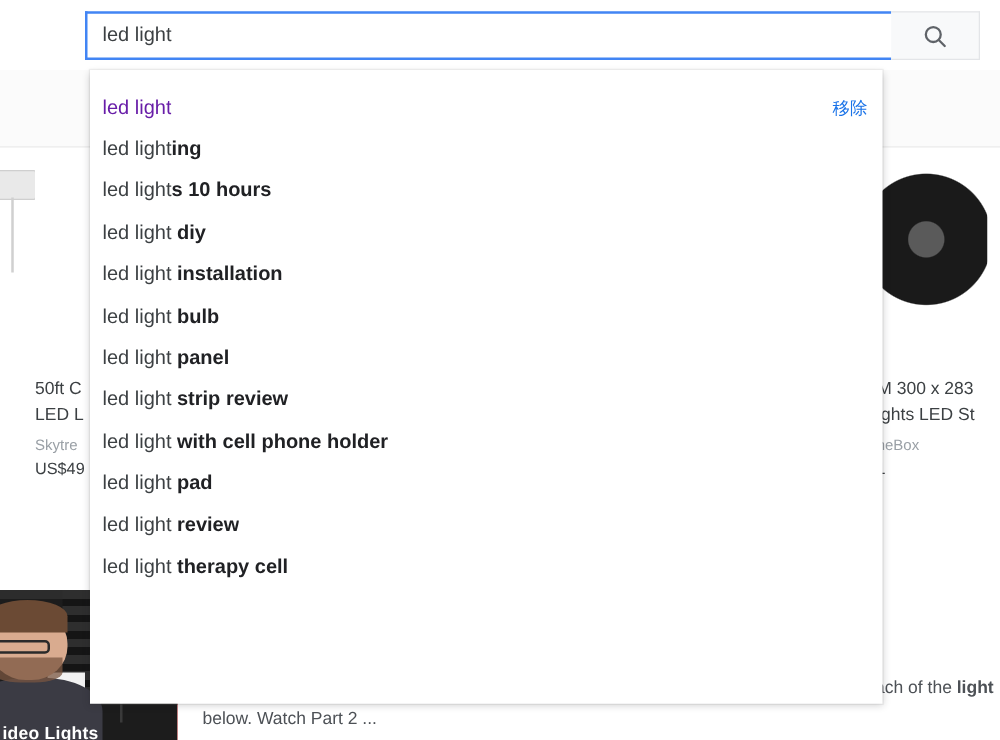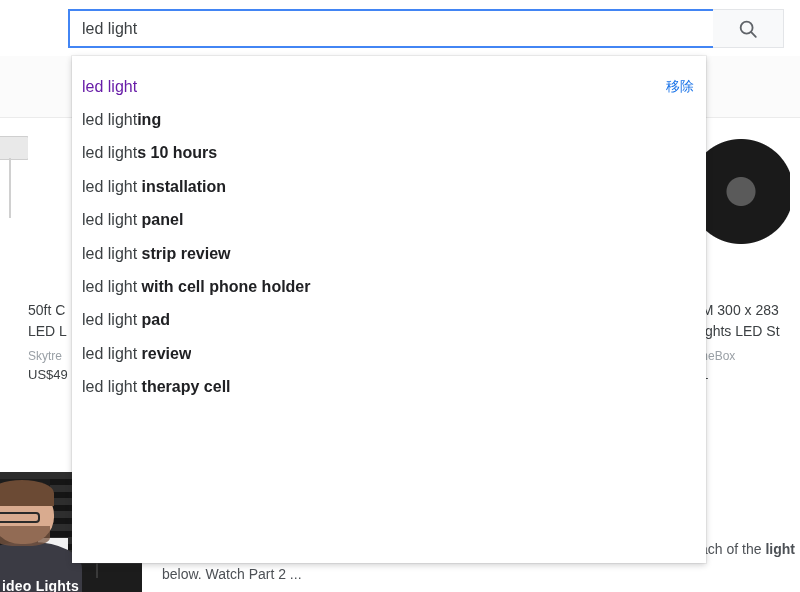--- a/index.html
+++ b/index.html
@@ -295,27 +295,37 @@
       </div>
     </div>
 
     <div class="sug-row">
       <div class="sug-text">
         <span class="pre">led light</span><span class="bold">s 10 hours</span>
       </div>
     </div>
 
 
+    <div class="sug-row">
+      <div class="sug-text">
+        <span class="pre">led light </span><span class="bold">diy</span>
+      </div>
+    </div>
 
     <div class="sug-row">
       <div class="sug-text">
         <span class="pre">led light </span><span class="bold">installation</span>
       </div>
     </div>
 
+    <div class="sug-row">
+      <div class="sug-text">
+        <span class="pre">led light </span><span class="bold">bulb</span>
+      </div>
+    </div>
 
     <div class="sug-row">
       <div class="sug-text">
         <span class="pre">led light </span><span class="bold">panel</span>
       </div>
     </div>
 
     <div class="sug-row">
       <div class="sug-text">
         <span class="pre">led light </span><span class="bold">strip review</span>

